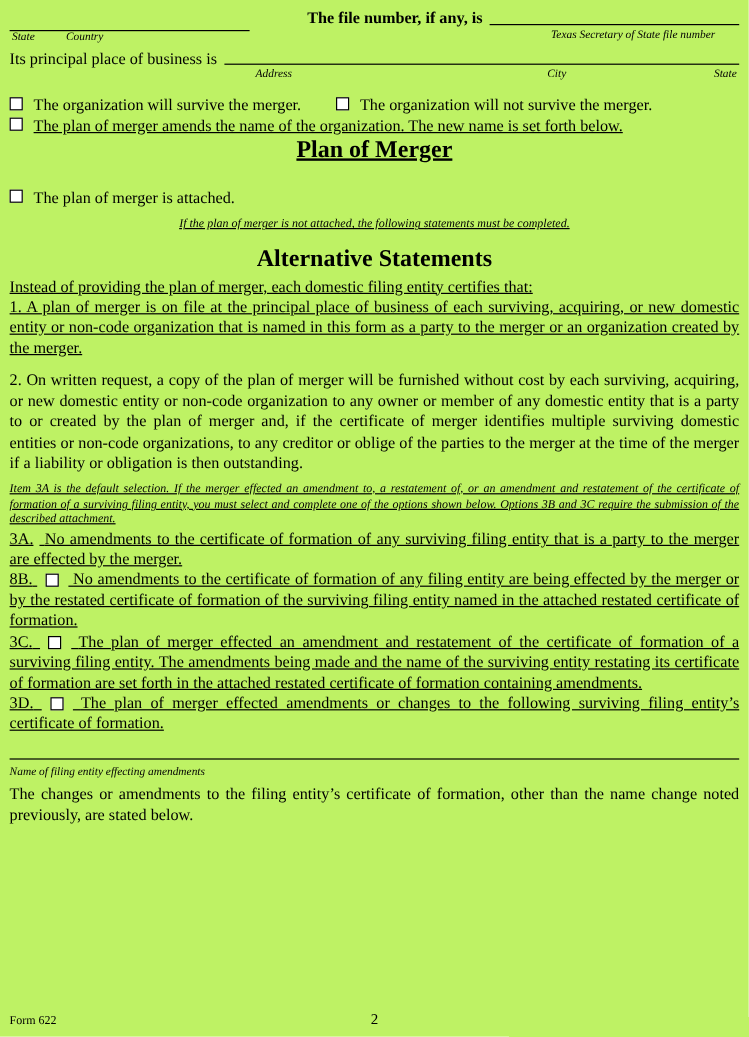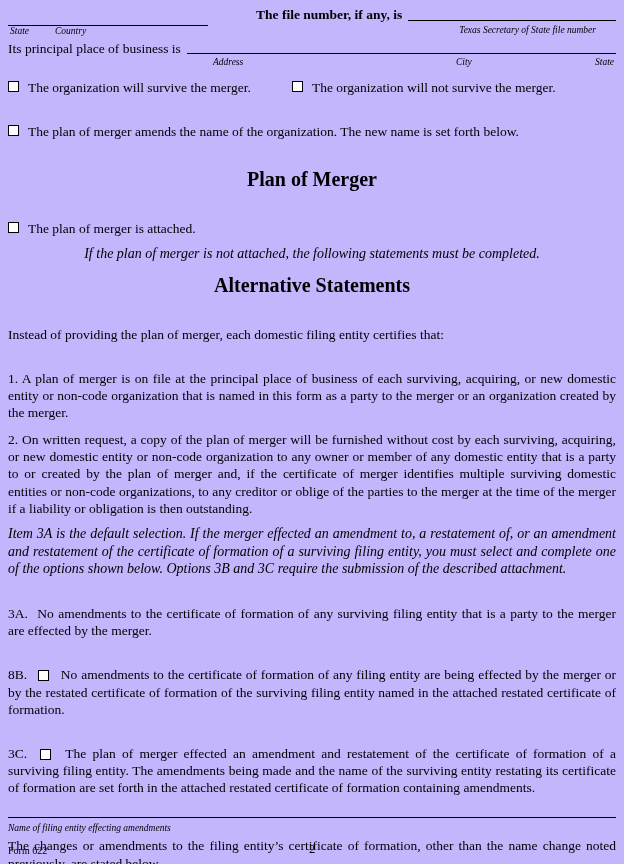--- a/index.html
+++ b/index.html
@@ -1,53 +1,53 @@
 <!DOCTYPE html>
 <html><head>
 <meta charset="utf-8">
 <style>
   html, body { margin: 0; padding: 0; background: #ffffff; }
   .page {
     position: relative;
     width: 624px;
     height: 864px;
-    background: #c4b5fd;
+    background: #bef264;
     color: #000000;
     font-family: "Liberation Serif", serif;
     font-size: 13.5px;
     line-height: 1.27;
     padding: 6px 8px;
     box-sizing: border-box;
     overflow: hidden;
   }
   .row { display: flex; align-items: flex-end; }
   .grow { flex: 1; }
   .rule { border-bottom: 1px solid #000; }
   .line-fill { flex: 1; border-bottom: 1px solid #000; margin: 0 0 2px 6px; height: 12px; }
   .bold { font-weight: bold; }
   .center { text-align: center; }
   .j { text-align: justify; }
   .small-i { font-style: italic; font-size: 9.5px; line-height: 1.2; }
-  .note-i { font-style: italic; font-size: 14px; line-height: 1.27; }
+  .note-i { font-style: italic; font-size: 10px; line-height: 1.27; text-decoration: underline; }
   .h1 { font-size: 20px; font-weight: bold; }
   p { margin: 0; }
   .mt2 { margin-top: 2px; align-items: center; } .mt8 { margin-top: 8px; } .mt10 { margin-top: 10px; }
-  .mt12 { margin-top: 27px; } .mt14 { margin-top: 28px; }
+  .mt12 { margin-top: 0; text-decoration: underline; } .mt14 { margin-top: 18px; }
   .cb {
     display: inline-block;
     width: 11px; height: 11px;
     border: 1.4px solid #000;
     vertical-align: -1px;
     background: #fff;
     box-sizing: border-box;
   }
   .cb-row { display: flex; align-items: flex-start; gap: 21px; }
   .cb-item { display: flex; align-items: flex-start; }
   .cb-item .cb { margin: 2px 9px 0 0; flex: 0 0 auto; }
-  .gap-left { margin-left: 20px; }
+  .gap-left { margin-left: 8px; }
   .cb-inline { margin: 0 8px -1px 7px; }
   .lbl { margin-right: 5px; }
   .sc-field { width: 200px; }
   .sc-labels { display: flex; gap: 26px; padding-left: 2px; }
   .addr-labels { position: relative; height: 12px; }
   .addr-labels .addr { position: absolute; left: 205px; top: 0; }
   .addr-labels .city { position: absolute; left: 448px; top: 0; }
   .addr-labels .state2 { position: absolute; right: 2px; top: 0; }
   .amended-field { margin: 16px 92px 0 92px; }
   .amended-field .rule { height: 10px; }
@@ -140,20 +140,25 @@
     <span class="cb cb-inline"></span>
     <span>No amendments to the certificate of formation of any filing entity are being effected by the merger or by the restated certificate of formation of the surviving filing entity named in the attached restated certificate of formation.</span>
   </p>
 
   <p class="j mt12">
     <span>3C.</span>
     <span class="cb cb-inline"></span>
     <span>The plan of merger effected an amendment and restatement of the certificate of formation of a surviving filing entity.  The amendments being made and the name of the surviving entity restating its certificate of formation are set forth in the attached restated certificate of formation containing amendments.</span>
   </p>
 
+  <p class="j mt12">
+    <span>3D.</span>
+    <span class="cb cb-inline"></span>
+    <span>The plan of merger effected amendments or changes to the following surviving filing entity’s certificate of formation.</span>
+  </p>
 
   <div class="entity-field">
     <div class="rule"></div>
     <span class="small-i">Name of filing entity effecting amendments</span>
   </div>
 
   <p class="j mt2">The changes or amendments to the filing entity’s certificate of formation, other than the name change noted previously, are stated below.</p>
 
   <div class="footer-left">Form 622</div>
   <div class="footer-center">2</div>

